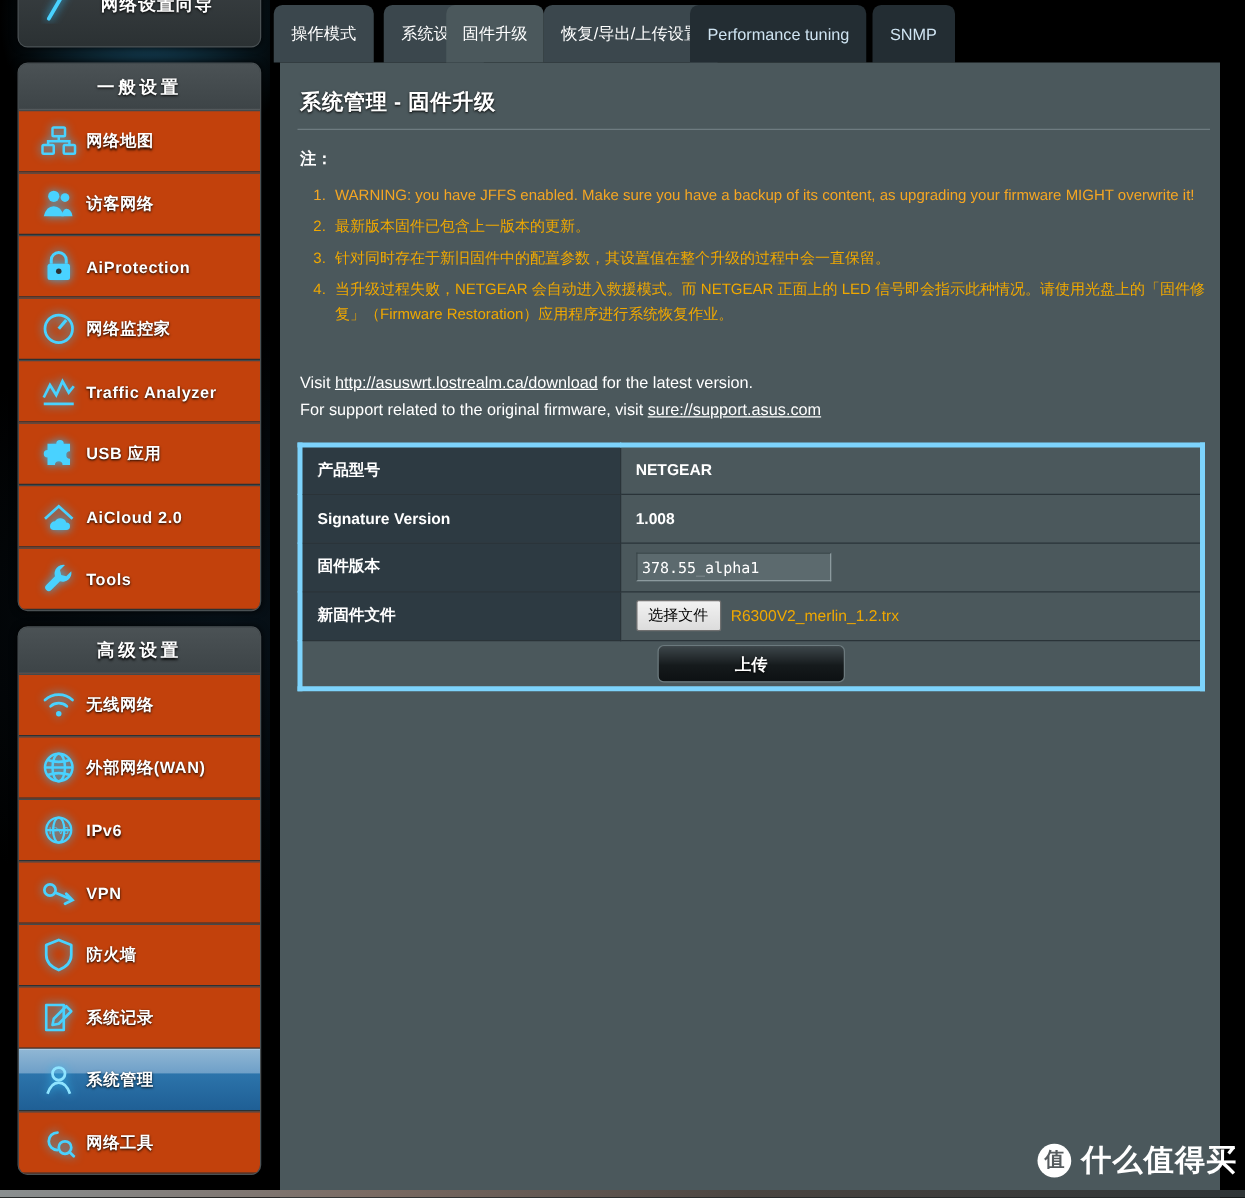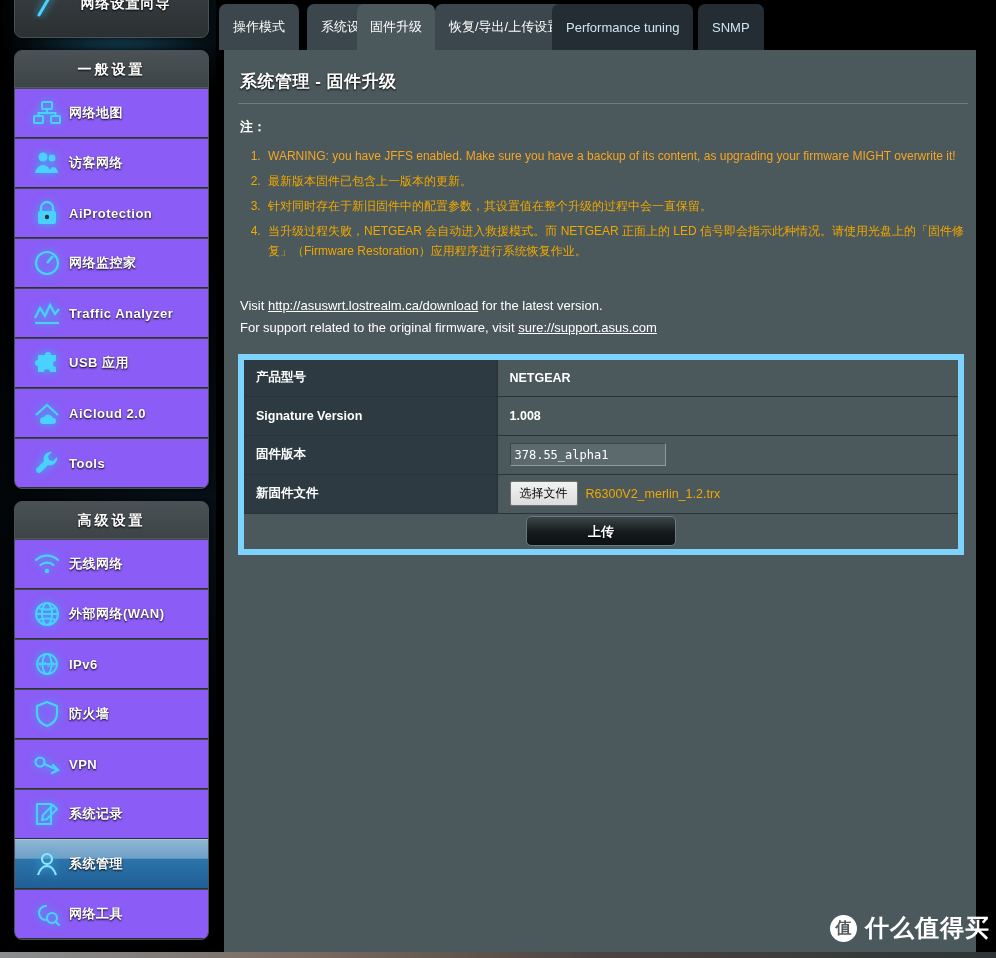--- a/index.html
+++ b/index.html
@@ -51,21 +51,21 @@
     height: 37px; line-height: 37px; text-align: center;
     color: #ffffff; font-size: 14px; font-weight: bold; letter-spacing: 3px;
     background: linear-gradient(180deg,#4b5255 0%, #3d4447 100%);
     border-bottom: 1px solid #53595c;
     text-shadow: 0 1px 2px #000;
   }
   .nav-item {
     height: 50px; display: flex; align-items: center;
     border-bottom: 1px solid #2c3133;
     border-top: 1px solid #44494c;
-    background: #8b5cf6;
+    background: #c2410c;
     padding-left: 10px;
     cursor: pointer;
   }
   .nav-item:first-of-type { border-top: none; }
   .nav-item.selected {
     background: linear-gradient(180deg,#8fb6d4 0%, #6fa0c8 38%, #2c74ab 40%, #1f5f95 100%);
     border-top: 1px solid #a9c8e0;
   }
   .nav-icon {
     width: 44px; height: 34px; flex: 0 0 44px;
@@ -132,21 +132,21 @@
   .links a {
     color: #ffffff; text-decoration: underline;
   }
   .links .row2 { padding-top: 2px; }
 
   
   table.info {
     margin: 16px 0 0 14px;
     width: 726px;
     border-collapse: collapse;
-    border: 6px solid #7dd3fc;
+    border: 4px solid #7dd3fc;
   }
   table.info td {
     border: 1px solid #2a3338;
     height: 39px;
     font-size: 12.5px;
     color: #ffffff;
     font-weight: bold;
   }
   td.k {
     width: 256px; background: #2d3a42; padding-left: 12px;
@@ -376,37 +376,37 @@
               <line x1="4" y1="14" x2="24" y2="14"></line>
             </g>
             <text x="14" y="17" font-size="8" fill="#49d2ff" text-anchor="middle" font-family="Liberation Sans, sans-serif">IPv6</text>
           </svg>
         </span>
         <span class="nav-label">IPv6</span>
       </div>
 
       <div class="nav-item">
         <span class="nav-icon">
-          <svg width="26" height="30" viewBox="0 0 26 30">
-            <path fill="none" stroke="#49d2ff" stroke-width="2.2" stroke-linejoin="round" d="M13 3 L23 7 V15 q0 8-10 12 Q3 23 3 15 V7 z"></path>
-          </svg>
-        </span>
-        <span class="nav-label">防火墙</span>
-      </div>
-
-      <div class="nav-item">
-        <span class="nav-icon">
           <svg width="30" height="26" viewBox="0 0 30 26">
             <g fill="none" stroke="#49d2ff" stroke-width="2.2" stroke-linecap="round">
               <circle cx="8" cy="11" r="4.5"></circle>
               <path d="M12 13 L26 19 M21 14 l5 5 l-6 3"></path>
             </g>
           </svg>
         </span>
         <span class="nav-label">VPN</span>
+      </div>
+
+      <div class="nav-item">
+        <span class="nav-icon">
+          <svg width="26" height="30" viewBox="0 0 26 30">
+            <path fill="none" stroke="#49d2ff" stroke-width="2.2" stroke-linejoin="round" d="M13 3 L23 7 V15 q0 8-10 12 Q3 23 3 15 V7 z"></path>
+          </svg>
+        </span>
+        <span class="nav-label">防火墙</span>
       </div>
 
       <div class="nav-item">
         <span class="nav-icon">
           <svg width="28" height="28" viewBox="0 0 28 28">
             <g fill="none" stroke="#49d2ff" stroke-width="2.1" stroke-linejoin="round">
               <path d="M4 4 h14 v20 H4 z"></path>
               <path d="M20 5 l4 4 l-10 10 l-5 1 l1-5 z"></path>
             </g>
           </svg>

